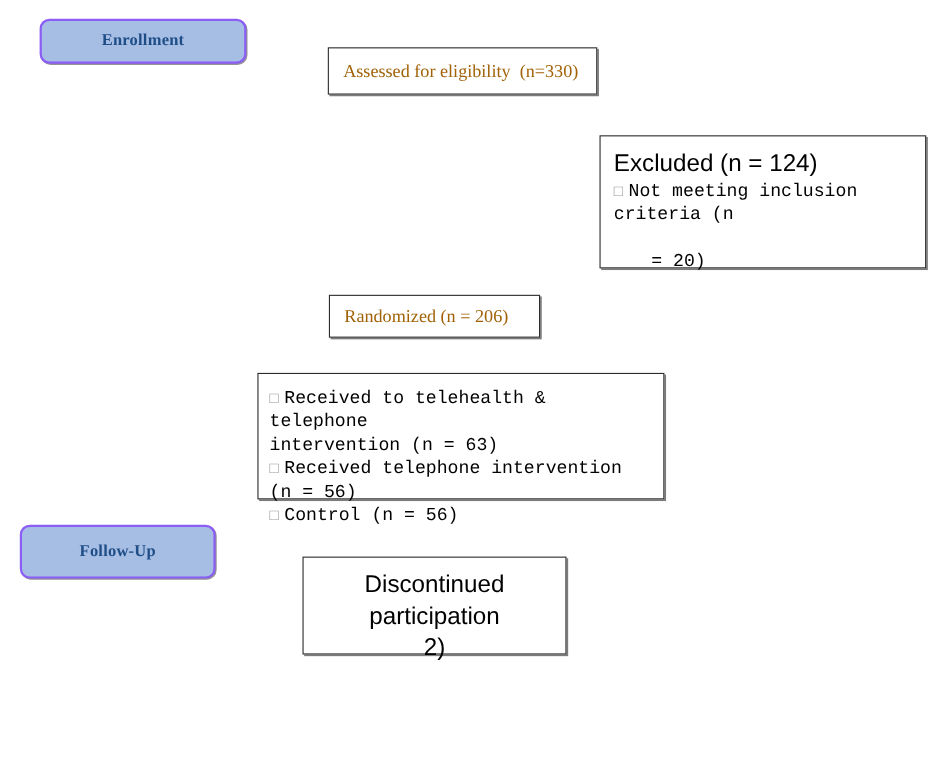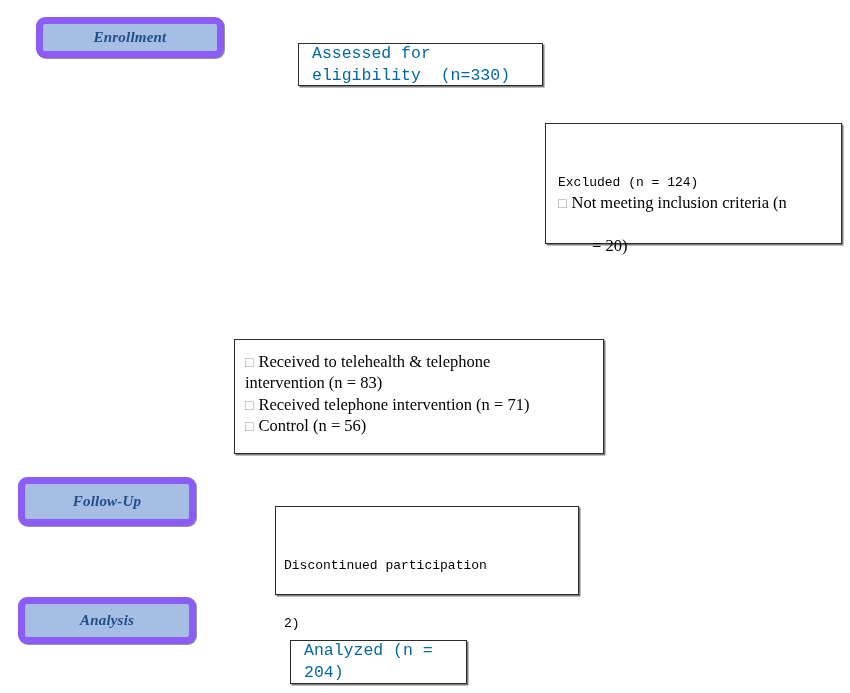--- a/index.html
+++ b/index.html
@@ -20,84 +20,82 @@
     position: relative;
     width: 850px;
     height: 693px;
   }
 
   
   .stage-pill {
     position: absolute;
     box-sizing: border-box;
     background: #a6bde4;
-    border: 7px solid #8b5cf6;
+    border: 2px solid #8b5cf6;
     border-radius: 9px;
     display: flex;
     align-items: center;
     justify-content: center;
     box-shadow: 1px 1px 0 rgba(60,60,60,0.55);
-    font-style: italic;
   }
   .stage-pill .stage-text {
     font-family: "Liberation Serif", "DejaVu Serif", serif;
     font-weight: bold;
     font-size: 15px;
     color: #1f4e87;
     letter-spacing: 0.2px;
     white-space: nowrap;
   }
 
   
   .flow-box {
     position: absolute;
     box-sizing: border-box;
     background: #ffffff;
     border: 1px solid #2b2b2b;
     box-shadow: 1.5px 1.5px 0 rgba(80,80,80,0.75);
     padding: 6px 7px;
   }
   .flow-box .box-text {
-    font-family: Liberation Mono, monospace;
+    font-family: Liberation Serif, serif;
     font-size: 16.5px;
     line-height: 1.32;
-    color: #0369a1;
+    color: #a16207;
     white-space: pre-wrap;
   }
   .flow-box.center-single {
     display: flex;
     align-items: center;
   }
   .flow-box.center-single .box-text {
     width: 100%;
     padding-left: 6px;
   }
 
   
   .bullet-list {
     margin: 0;
     padding: 0;
     list-style: none;
   }
   .bullet-list li {
-    font-family: Liberation Serif, serif;
+    font-family: Liberation Mono, monospace;
     font-size: 16.5px;
     line-height: 1.3;
     color: #000000;
   }
   .bullet-glyph {
     color: #9a9a9a;
     font-size: 14px;
     padding-right: 5px;
   }
   .lead-line {
-    font-family: Liberation Mono, monospace;
-    font-size: 13px;
+    font-family: Liberation Sans, sans-serif;
+    font-size: 22px;
     line-height: 1.3;
-    margin-top: 41px;
   }
   .wrap-indent {
     display: block;
   }
   .hang-indent {
     display: block;
     padding-left: 34px;
     margin-top: 22px;
   }
 </style>
@@ -117,46 +115,43 @@
   <div class="flow-box" style="left:545px; top:123px; width:297px; height:121px; padding:10px 10px 8px 12px;">
     <div class="lead-line">Excluded (n = 124)</div>
     <ul class="bullet-list">
       <li>
         <span class="bullet-glyph">□</span><span>Not meeting inclusion criteria (n</span>
         <span class="hang-indent">= 20)</span>
       </li>
     </ul>
   </div>
 
+  <div class="flow-box center-single" style="left:299px; top:268px; width:192px; height:39px;">
+    <span class="box-text">Randomized (n = 206)</span>
+  </div>
 
   <div class="flow-box" style="left:234px; top:339px; width:370px; height:115px; padding:11px 8px 8px 10px;">
     <ul class="bullet-list">
       <li>
         <span class="bullet-glyph">□</span><span>Received to telehealth &amp; telephone</span>
-        <span class="wrap-indent">intervention (n = 83)</span>
+        <span class="wrap-indent">intervention (n = 63)</span>
       </li>
       <li>
-        <span class="bullet-glyph">□</span><span>Received telephone intervention (n = 71)</span>
+        <span class="bullet-glyph">□</span><span>Received telephone intervention (n = 56)</span>
       </li>
       <li>
         <span class="bullet-glyph">□</span><span>Control (n = 56)</span>
       </li>
     </ul>
   </div>
 
   <div class="stage-pill" style="left:18px; top:477px; width:178px; height:49px;">
     <span class="stage-text">Follow-Up</span>
   </div>
 
-  <div class="flow-box" style="left:275px; top:506px; width:304px; height:89px; padding:10px 8px 8px 8px;">
+  <div class="flow-box" style="left:275px; top:506px; width:240px; height:89px; padding:10px 8px 8px 8px;text-align:center;">
     <div class="lead-line"> Discontinued participation</div>
     <div class="lead-line">2)</div>
   </div>
 
-  <div class="stage-pill" style="left:18px; top:597px; width:178px; height:47px;">
-    <span class="stage-text">Analysis</span>
-  </div>
 
-  <div class="flow-box center-single" style="left:290px; top:640px; width:177px; height:44px;">
-    <span class="box-text">Analyzed (n = 204)</span>
-  </div>
 
 </div>
 
 </body></html>

